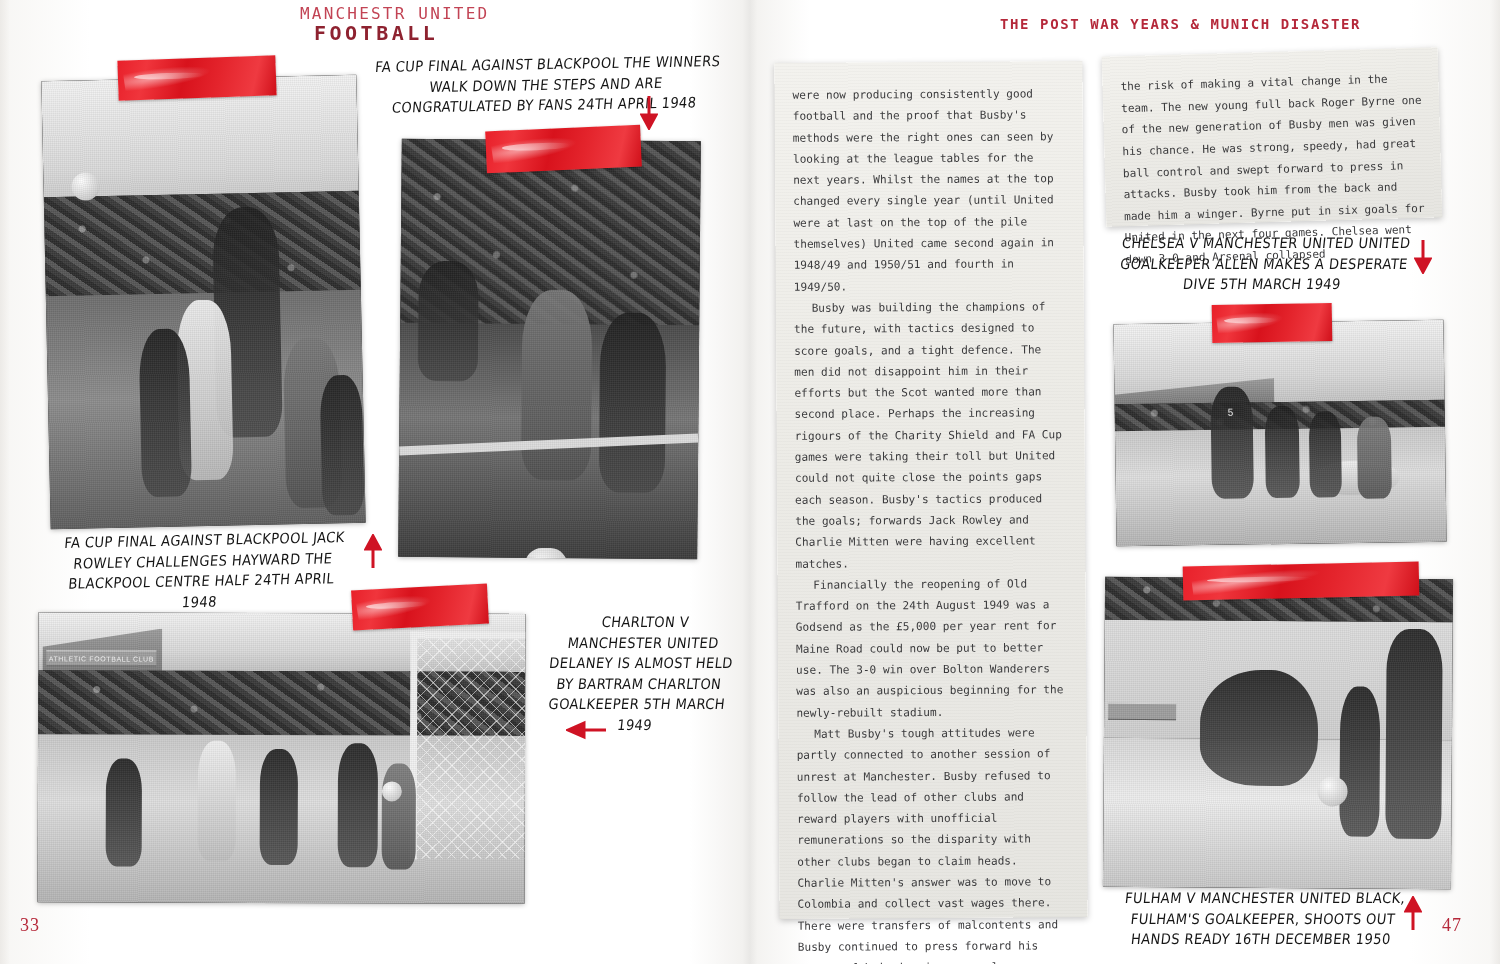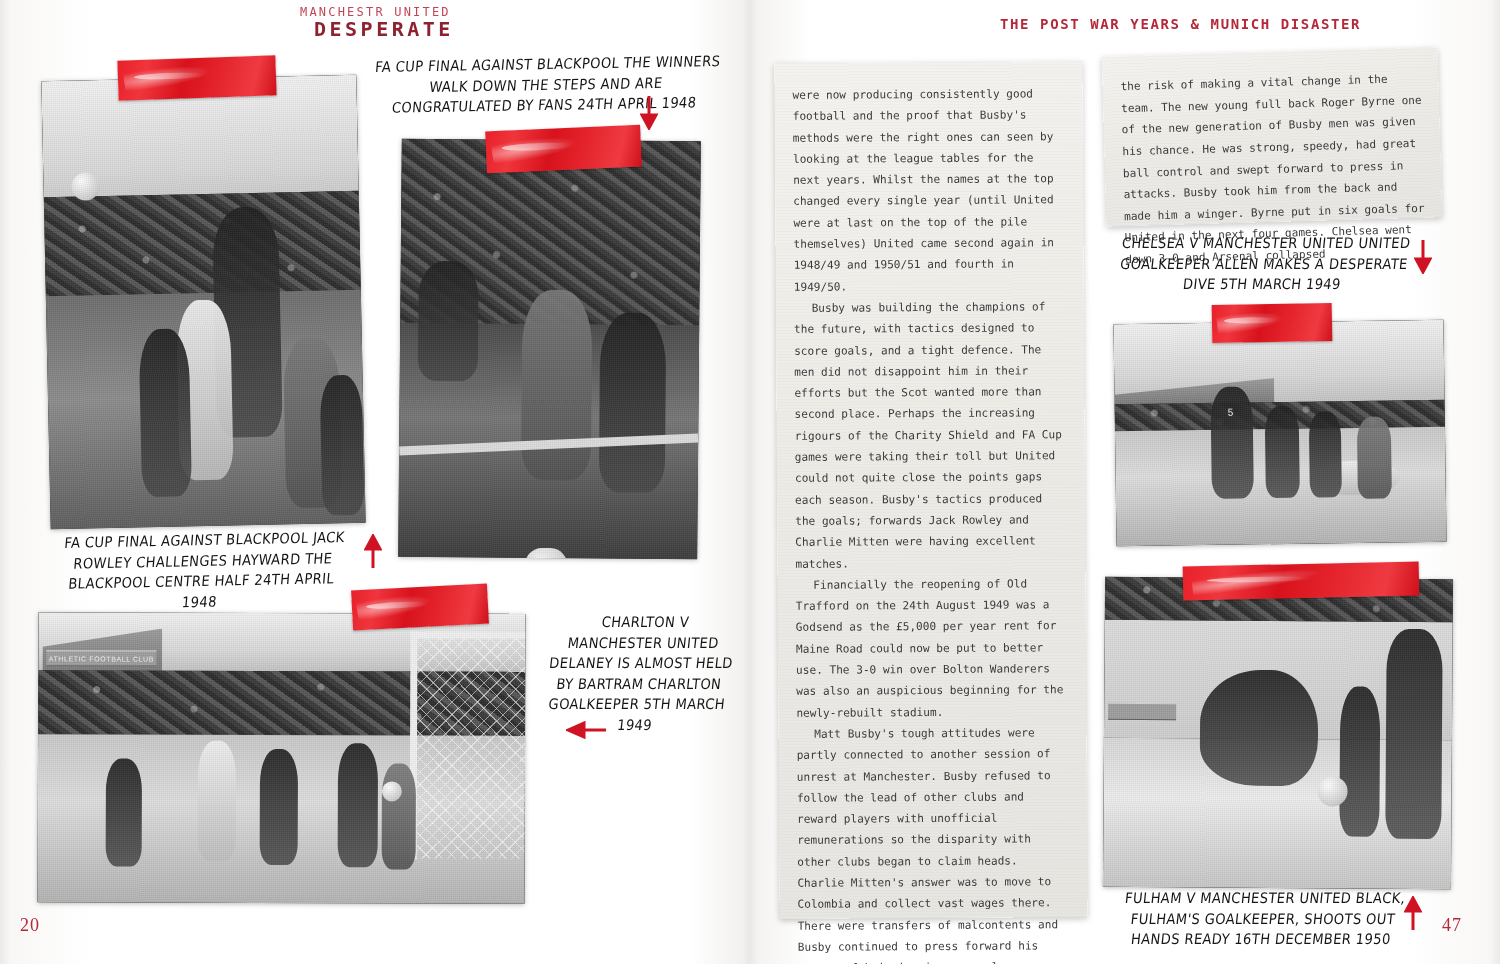--- a/index.html
+++ b/index.html
@@ -28,21 +28,21 @@
   .page-edge-r { right: 0; background: linear-gradient(270deg, #eceae7, rgba(255,255,255,0)); }
 
   
   .hdr-left {
     position: absolute; left: 300px; top: 6px;
     color: #b5283a;
     line-height: 1.02;
   }
   .hdr-left .l1 {
     font-family: "DejaVu Sans Mono", monospace;
-    font-size: 12px; letter-spacing: 2.2px; font-weight: 400;
+    font-size: 16px; letter-spacing: 2.2px; font-weight: 400;
     color: #bd3446;
     opacity: .92;
   }
   .hdr-left .l2 {
     font-family: "DejaVu Sans Mono", monospace;
     font-size: 20px; letter-spacing: 3.5px; font-weight: 700;
     color: #8e2230; margin-left: 14px; margin-top: 1px;
   }
   .hdr-right {
     position: absolute; left: 1000px; top: 16px;
@@ -204,25 +204,25 @@
 </style>
 </head>
 <body>
 
 <div class="spread">
   <div class="page-edge-l"></div>
   <div class="page-edge-r"></div>
 
   <div class="hdr-left">
     <div class="l1">MANCHESTR UNITED</div>
-    <div class="l2">DESPERATE</div>
+    <div class="l2">FOOTBALL</div>
   </div>
   <div class="hdr-right">THE POST WAR YEARS &amp; MUNICH DISASTER</div>
 
-  <div class="pageno l">20</div>
+  <div class="pageno l">33</div>
   <div class="pageno r">47</div>
 
   <div class="photo" style="left:46px; top:78px; width:315px; height:448px; transform:rotate(-1.2deg);">
     <div class="sky" style="height:34%;"></div>
     <div class="crowd" style="top:26%; height:24%;"></div>
     <div class="pitch" style="top:48%; height:52%;"></div>
     <div class="ball" style="left:28px; top:92px; width:28px; height:28px;"></div>
     <div class="fig" style="left:168px; top:130px; width:66px; height:230px; border-radius:46% 46% 26% 26% / 22% 22% 14% 14%;"></div>
     <div class="fig light" style="left:130px; top:222px; width:54px; height:180px;"></div>
     <div class="fig" style="left:92px; top:250px; width:50px; height:168px;"></div>

